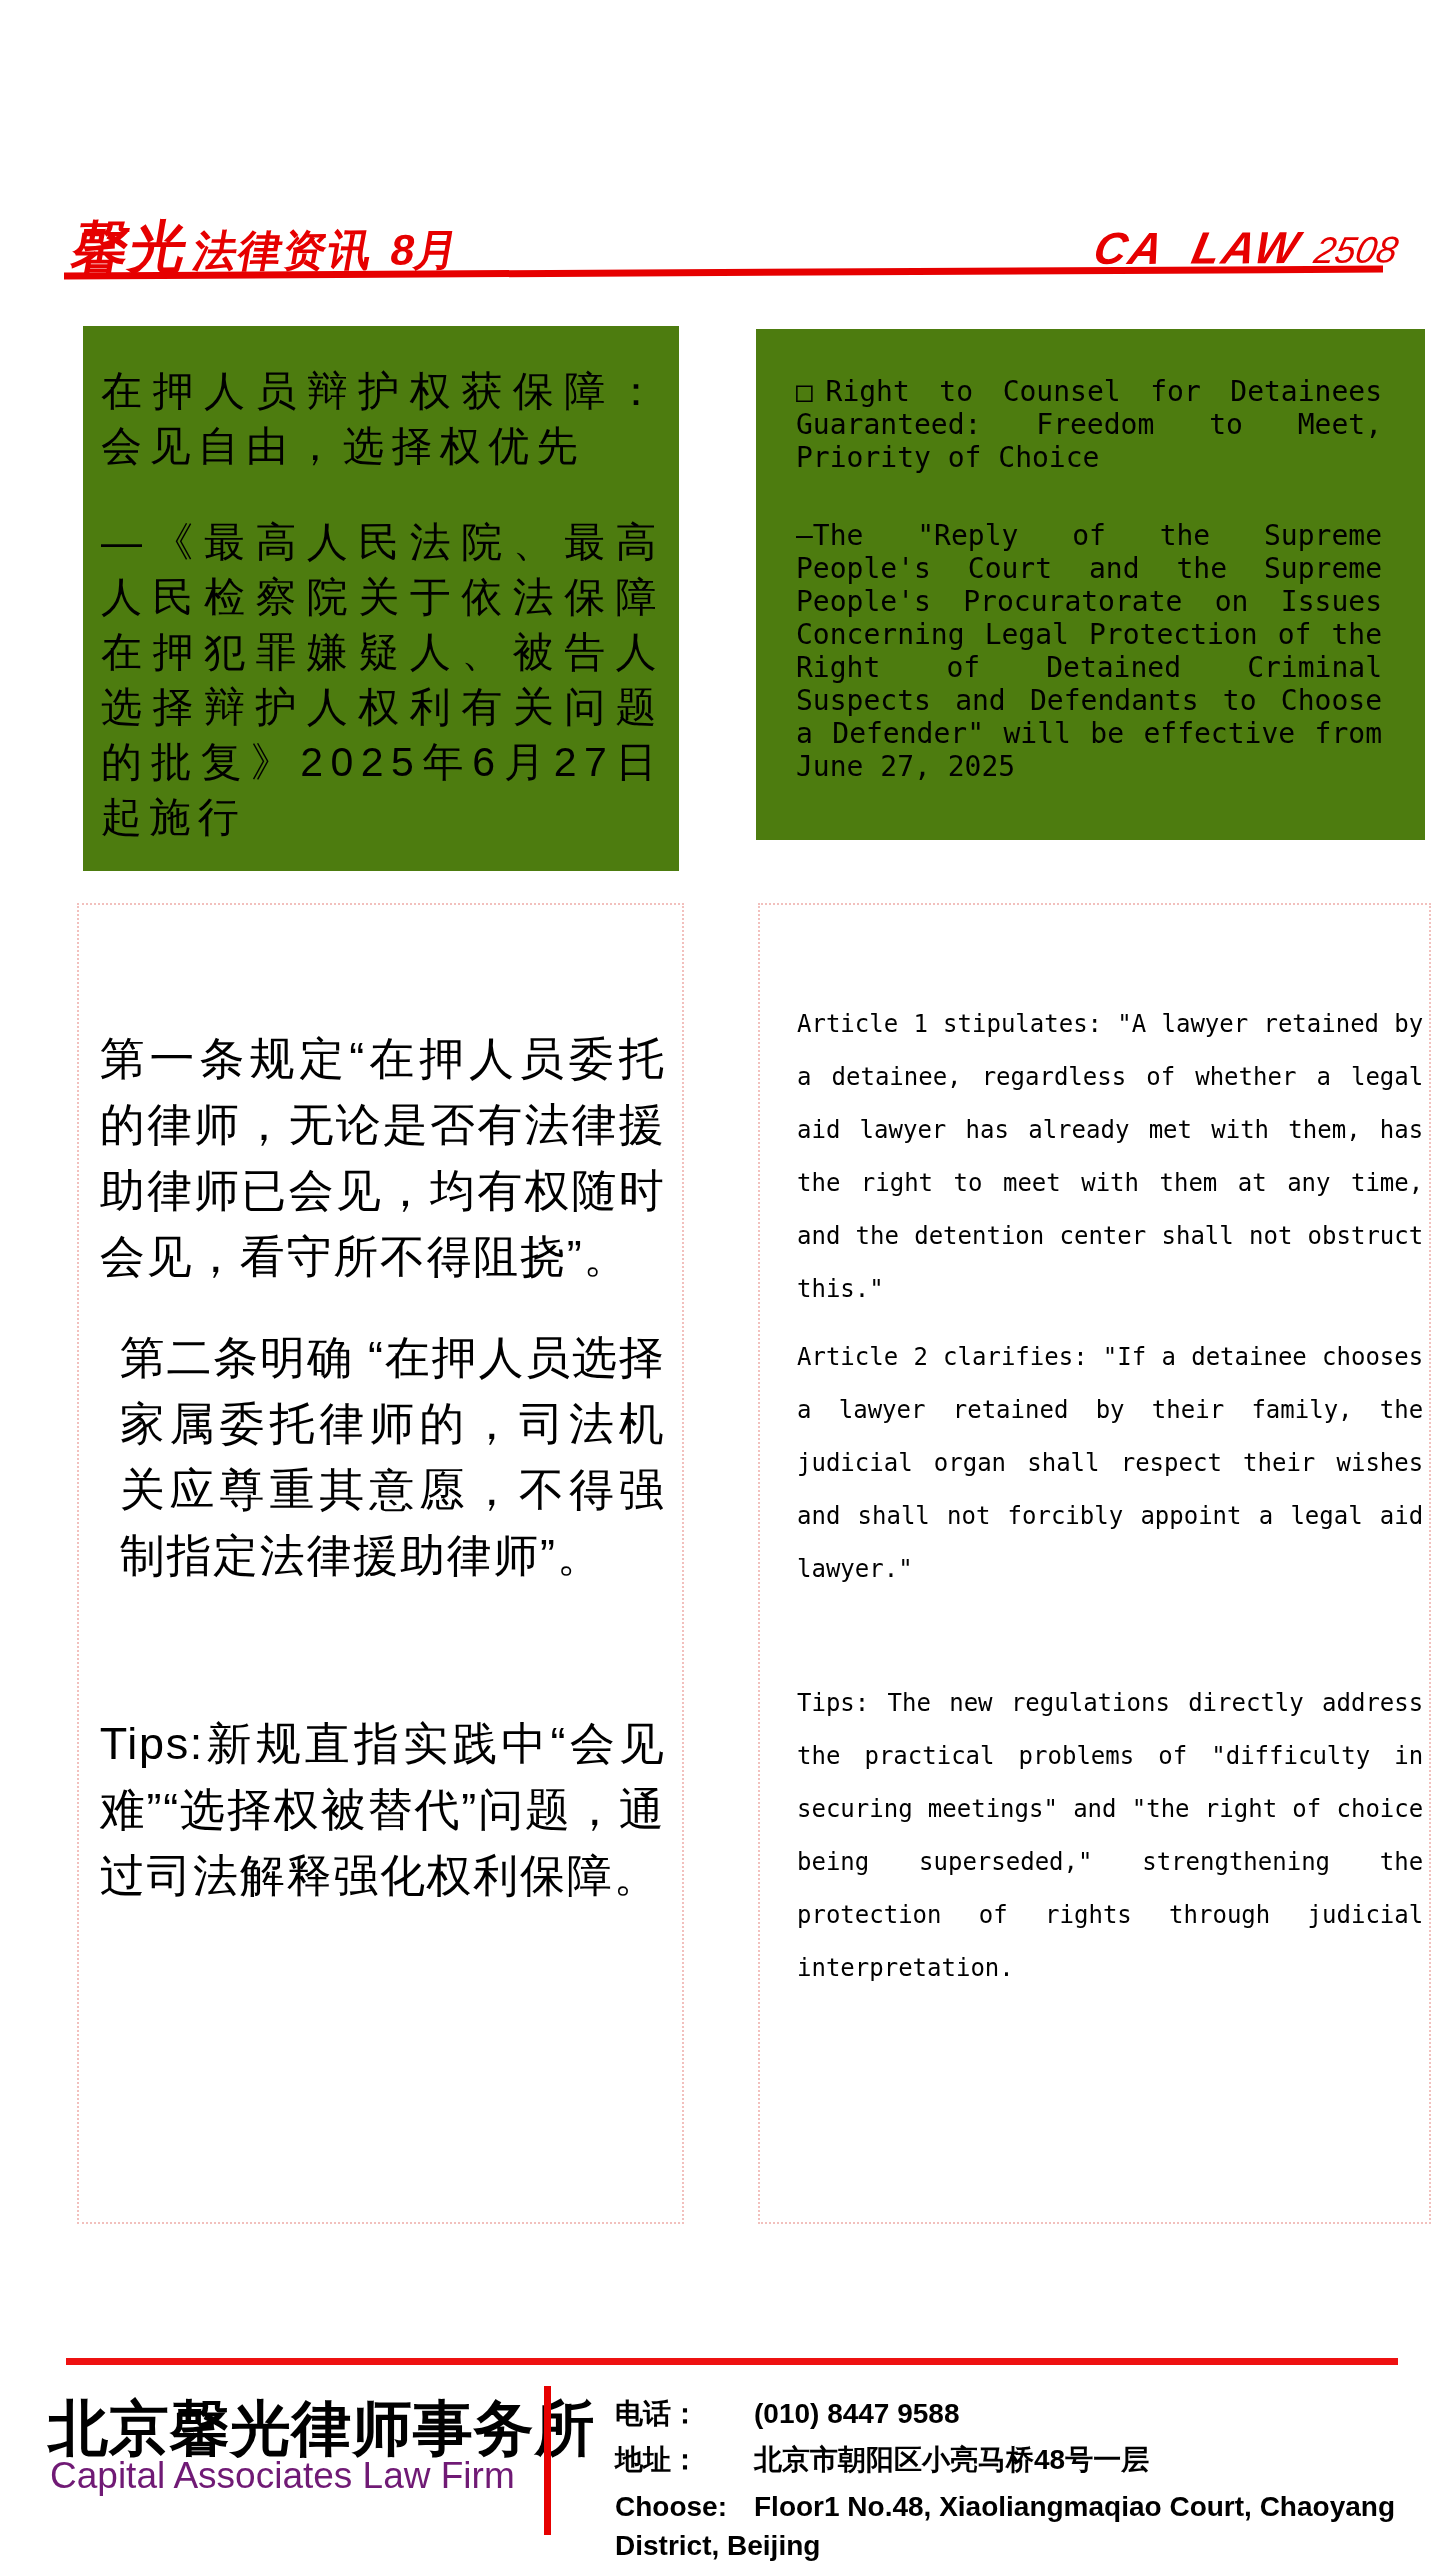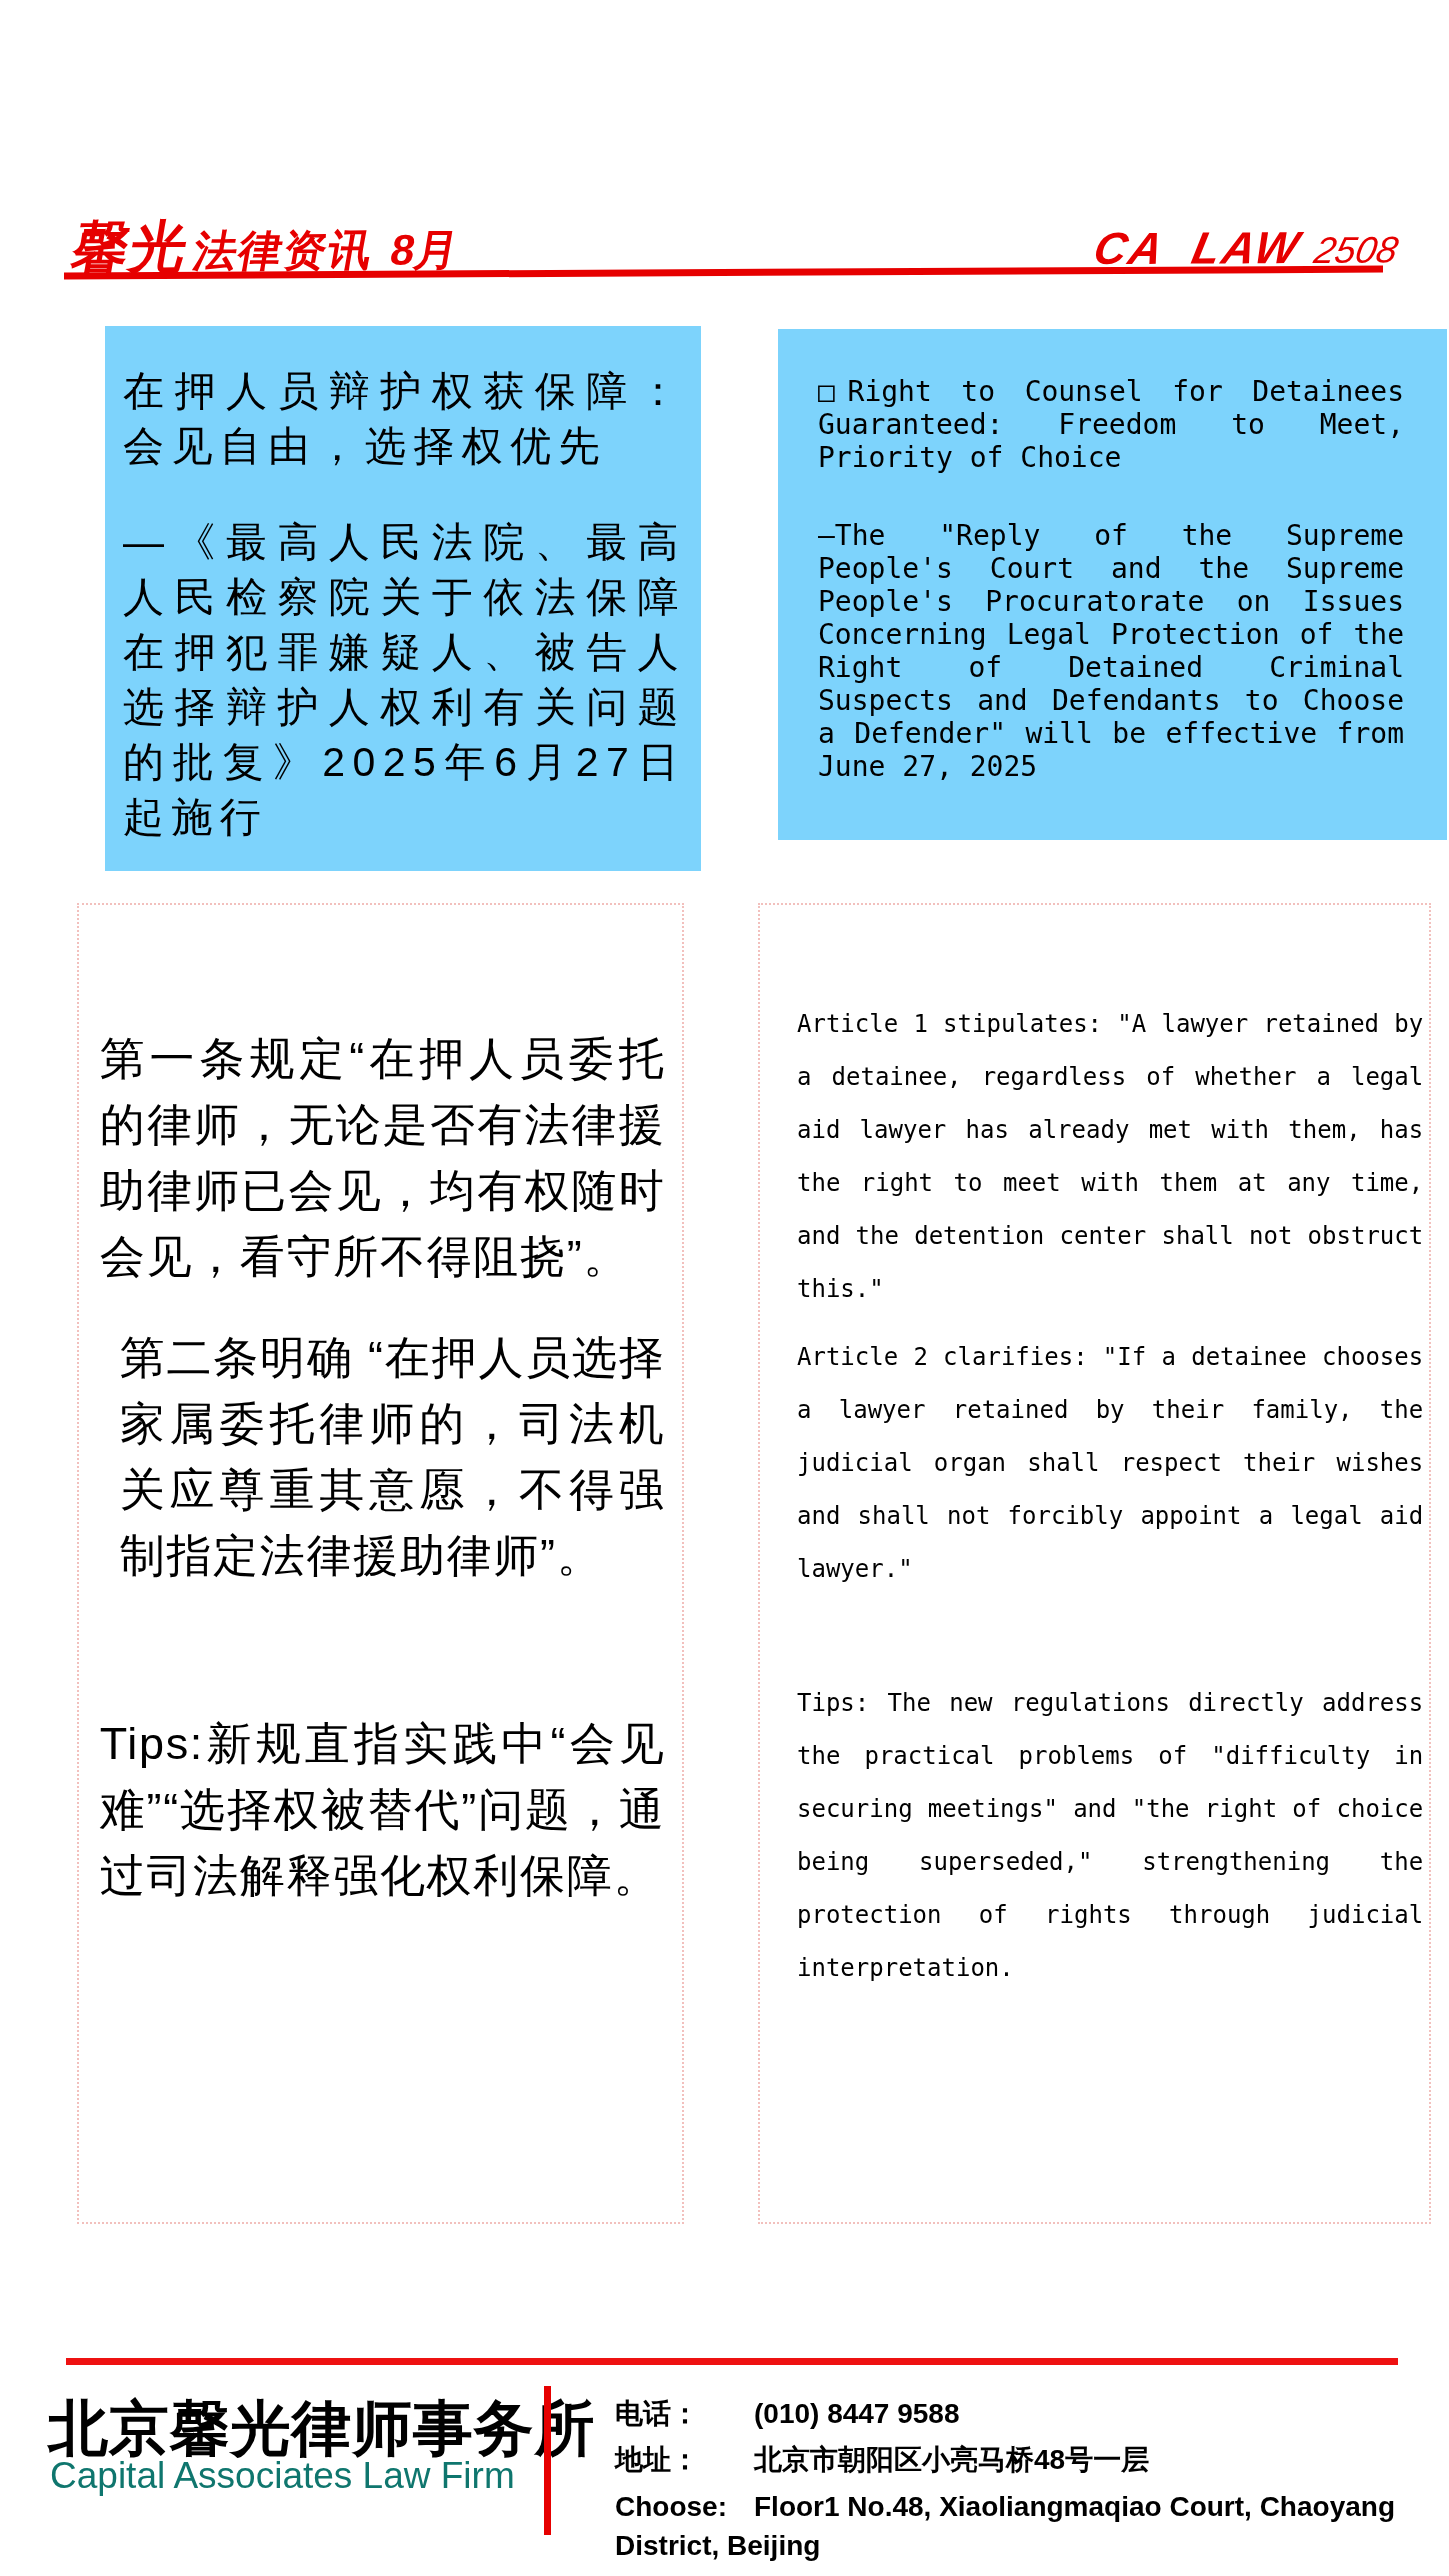--- a/index.html
+++ b/index.html
@@ -28,21 +28,21 @@
     text-align:right; color:#e60000; transform:skewX(-12deg);
     white-space:nowrap; font-style:italic;
   }
   .brand-ca   { font-size:45px; font-weight:700; letter-spacing:2.5px; word-spacing:15px; }
   .brand-code { font-size:37px; font-weight:400; margin-left:11.6px; }
   .header-rule {
     position:absolute; left:64px; top:269px; width:1319px; height:7.4px;
     background:#e60000;
   }
   
-  .pink-box { position:absolute; background:#7dd3fc; box-sizing:border-box;margin-left:22px; }
+  .pink-box { position:absolute; background:#4d7c0f; box-sizing:border-box; }
   .box-cn { left:83px; top:326px; width:596px; height:545px; padding:38px 15px 0 18px; }
   .cn-title, .cn-subtitle {
     margin:0; font-size:41px; line-height:55px; letter-spacing:7.4px;
     text-align:justify; line-break:strict; font-weight:400;
   }
   .cn-subtitle { margin-top:41px; }
   .box-en { left:756px; top:329px; width:669px; height:511px; padding:46px 43px 0 40px; }
   .en-title, .en-subtitle {
     margin:0; font-family:"DejaVu Sans Mono", monospace;
     font-size:28px; line-height:33px; text-align:justify;
@@ -71,21 +71,21 @@
   .footer-rule {
     position:absolute; left:66px; top:2358px; width:1332px; height:7.4px;
     background:#ee1111;
   }
   .firm-cn {
     position:absolute; left:48px; top:2389px;
     font-size:60px; font-weight:700; letter-spacing:0.8px;
   }
   .firm-en {
     position:absolute; left:50px; top:2455px;
-    font-size:37px; font-weight:400; color:#0f766e;
+    font-size:37px; font-weight:400; color:#701a75;
   }
   .footer-bar {
     position:absolute; left:544px; top:2386px; width:7.4px; height:149px;
     background:#e60000;
   }
   .contact {
     position:absolute; left:615px; top:2394px; width:867px;
   }
   .contact-row {
     margin:0 0 7.4px 0; font-size:28px; font-weight:700; line-height:39px;

